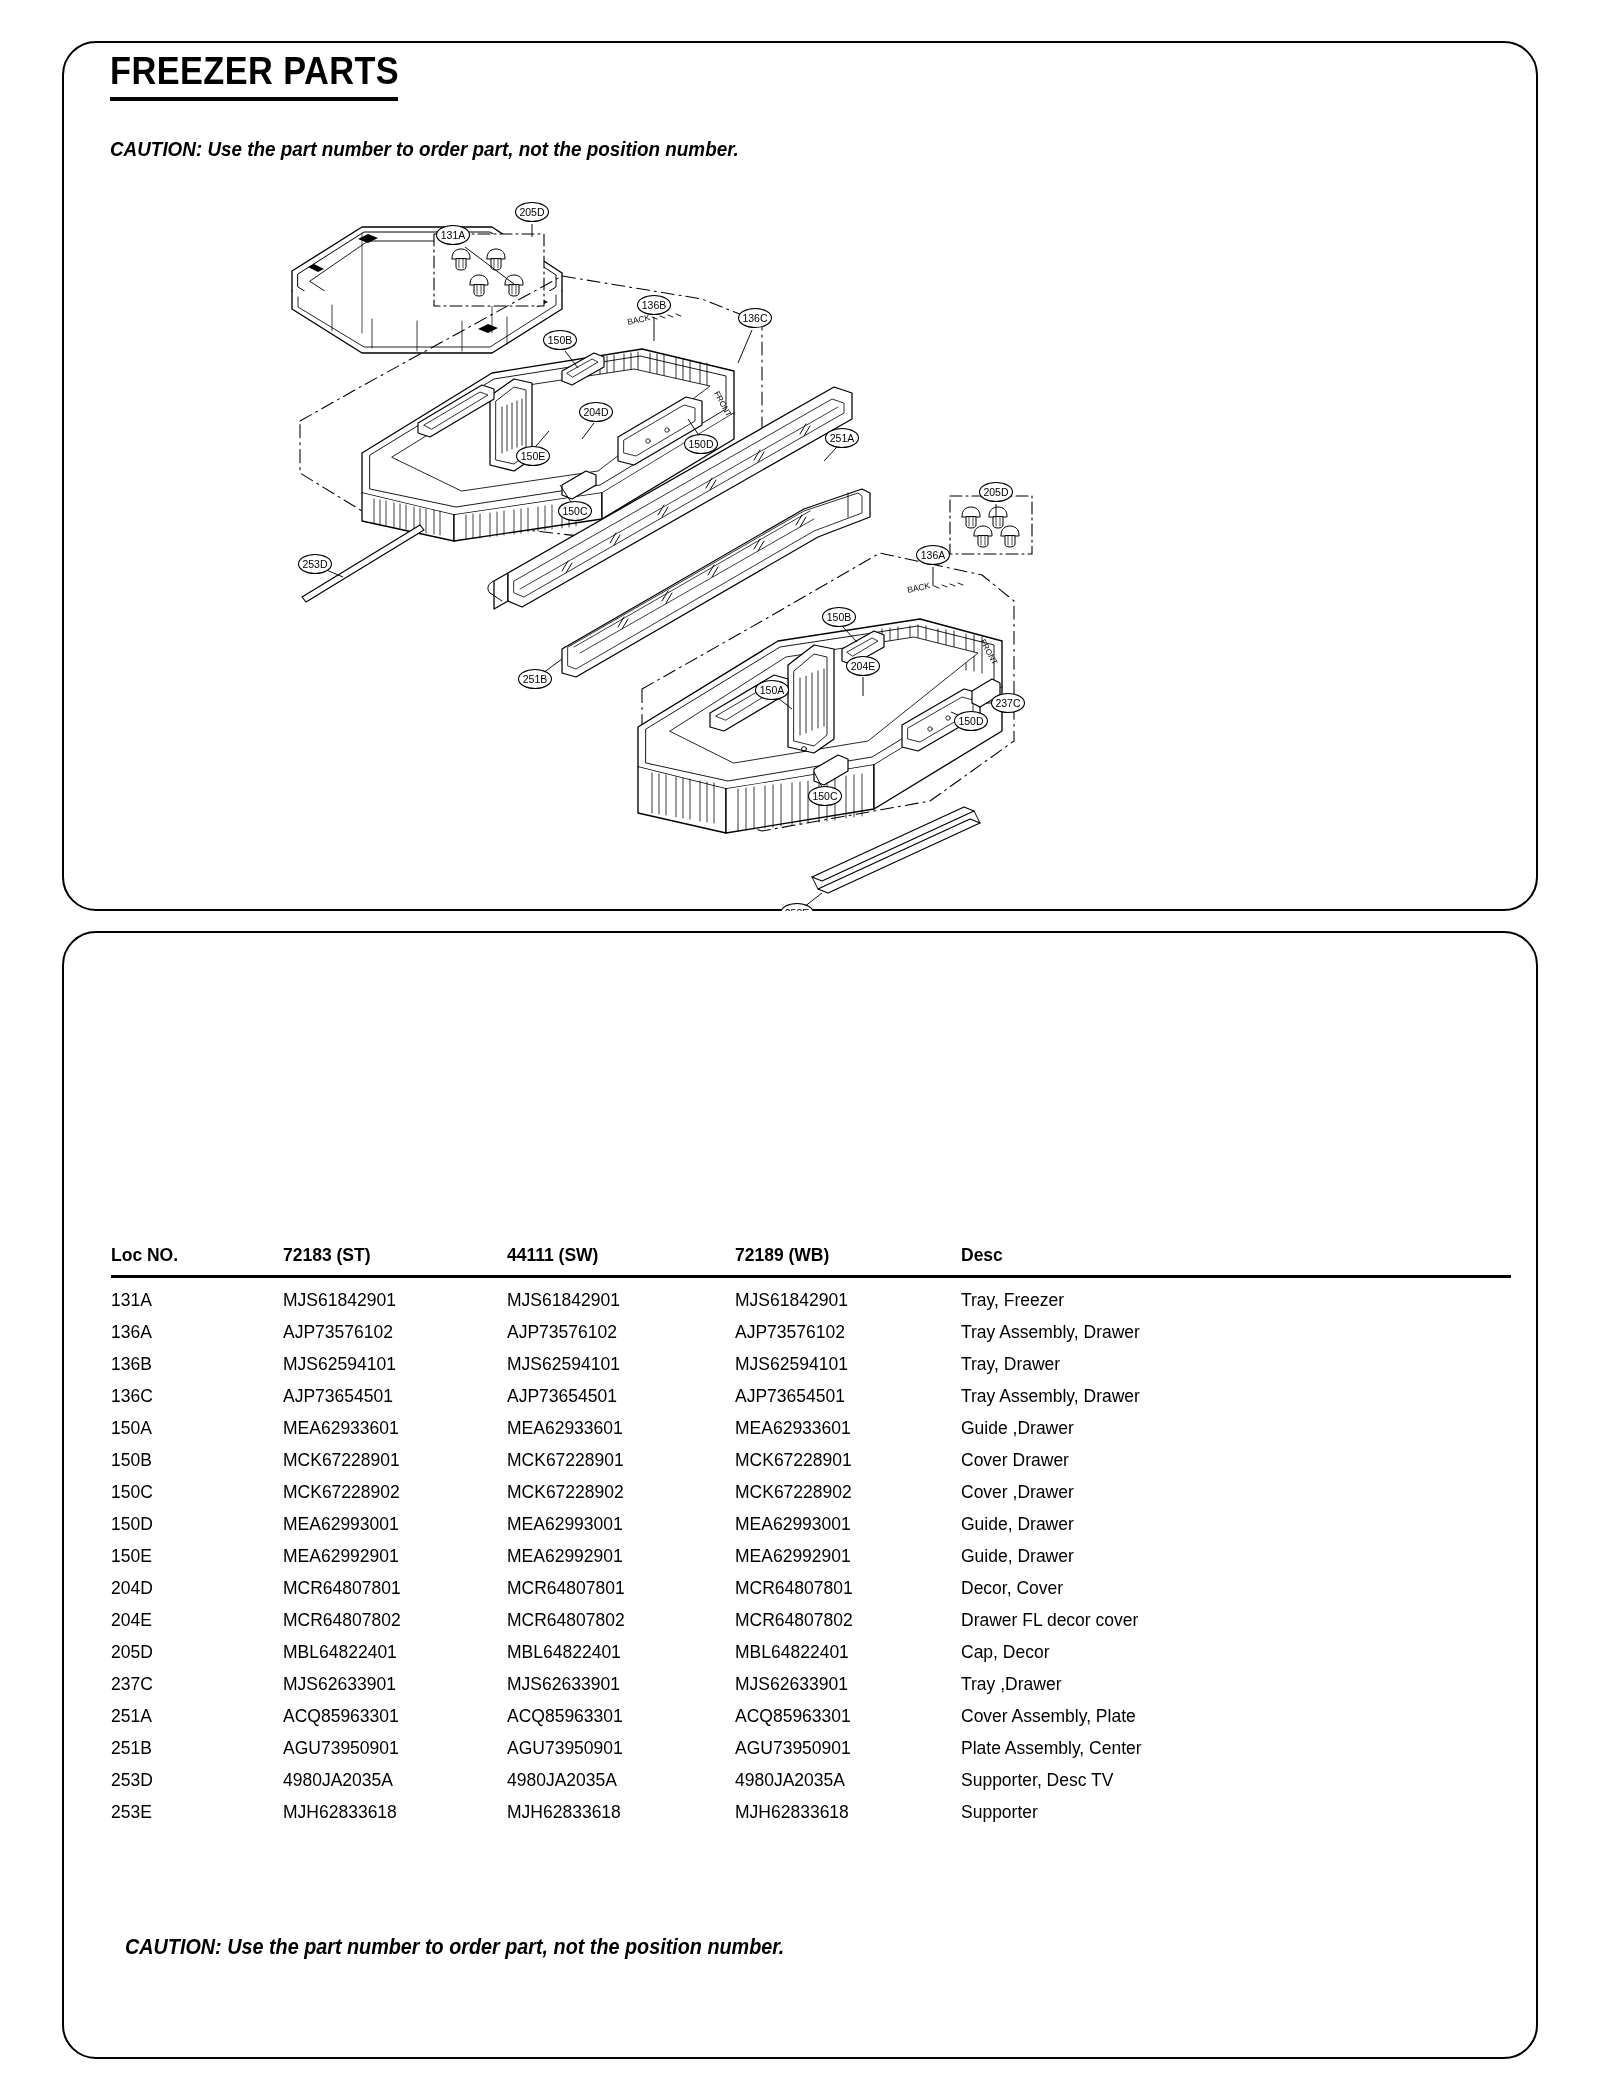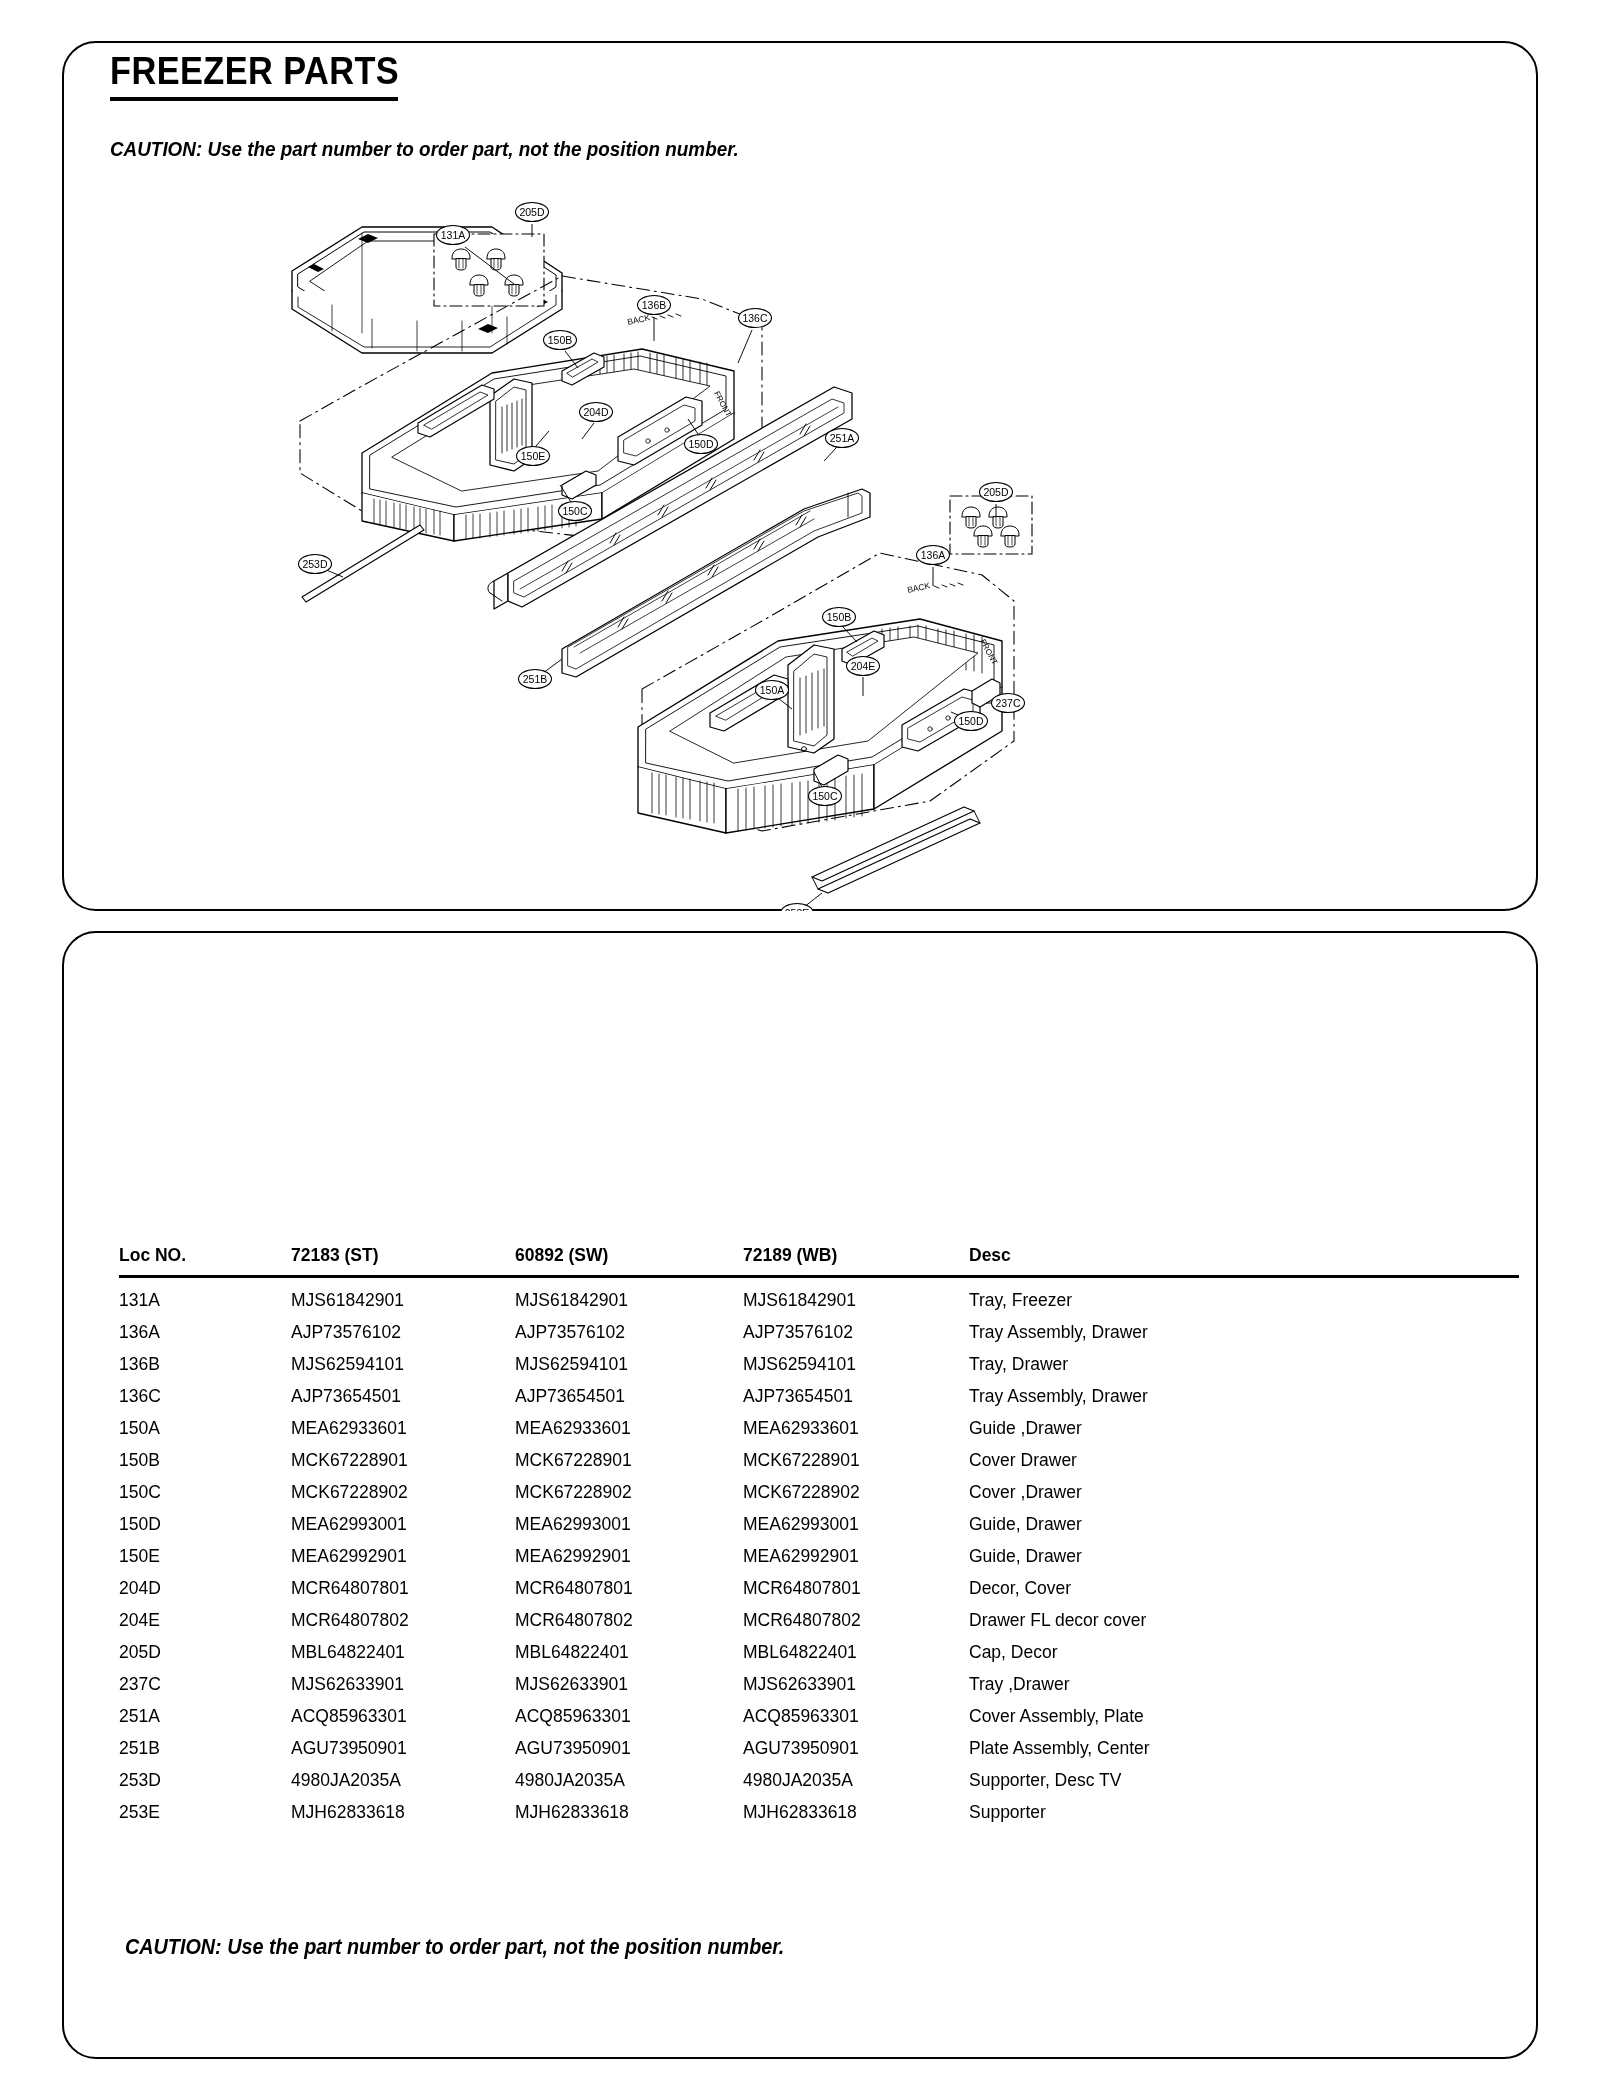--- a/index.html
+++ b/index.html
@@ -40,21 +40,21 @@
     white-space:nowrap;
   }
   #caution-top{left:110px;top:124px;}
   #caution-bottom{left:125px;top:1922px;font-size:21.5px;}
 
   
   #diagram-svg{position:absolute;left:62px;top:28px;width:1476px;height:870px;}
 
   
   #parts-table{
-    position:absolute;left:119px;top:1232px;width:1400px;
+    position:absolute;left:111px;top:1232px;width:1400px;
     border-collapse:collapse;
   }
   #parts-table th{
     font-size:17.5px;font-weight:bold;text-align:left;
     padding:0 0 9px 0;
     white-space:nowrap;
   }
   #parts-table thead tr{border-bottom:3px solid #000;}
   #parts-table td{
     font-size:17.5px;font-weight:normal;text-align:left;
@@ -479,21 +479,21 @@
           <text x="735" y="875.6" text-anchor="middle" font-family="Liberation Sans, sans-serif" font-size="10.5" fill="#000">253E</text>
         </g>
       </g>
   </svg>
 
   <table id="parts-table">
     <thead>
       <tr>
         <th class="col-loc">Loc NO.</th>
         <th class="col-st">72183 (ST)</th>
-        <th class="col-sw">60892 (SW)</th>
+        <th class="col-sw">44111 (SW)</th>
         <th class="col-wb">72189 (WB)</th>
         <th class="col-desc">Desc</th>
       </tr>
     </thead>
     <tbody id="parts-table-body">
         <tr>
           <td class="col-loc">131A</td>
           <td class="col-st">MJS61842901</td>
           <td class="col-sw">MJS61842901</td>
           <td class="col-wb">MJS61842901</td>

